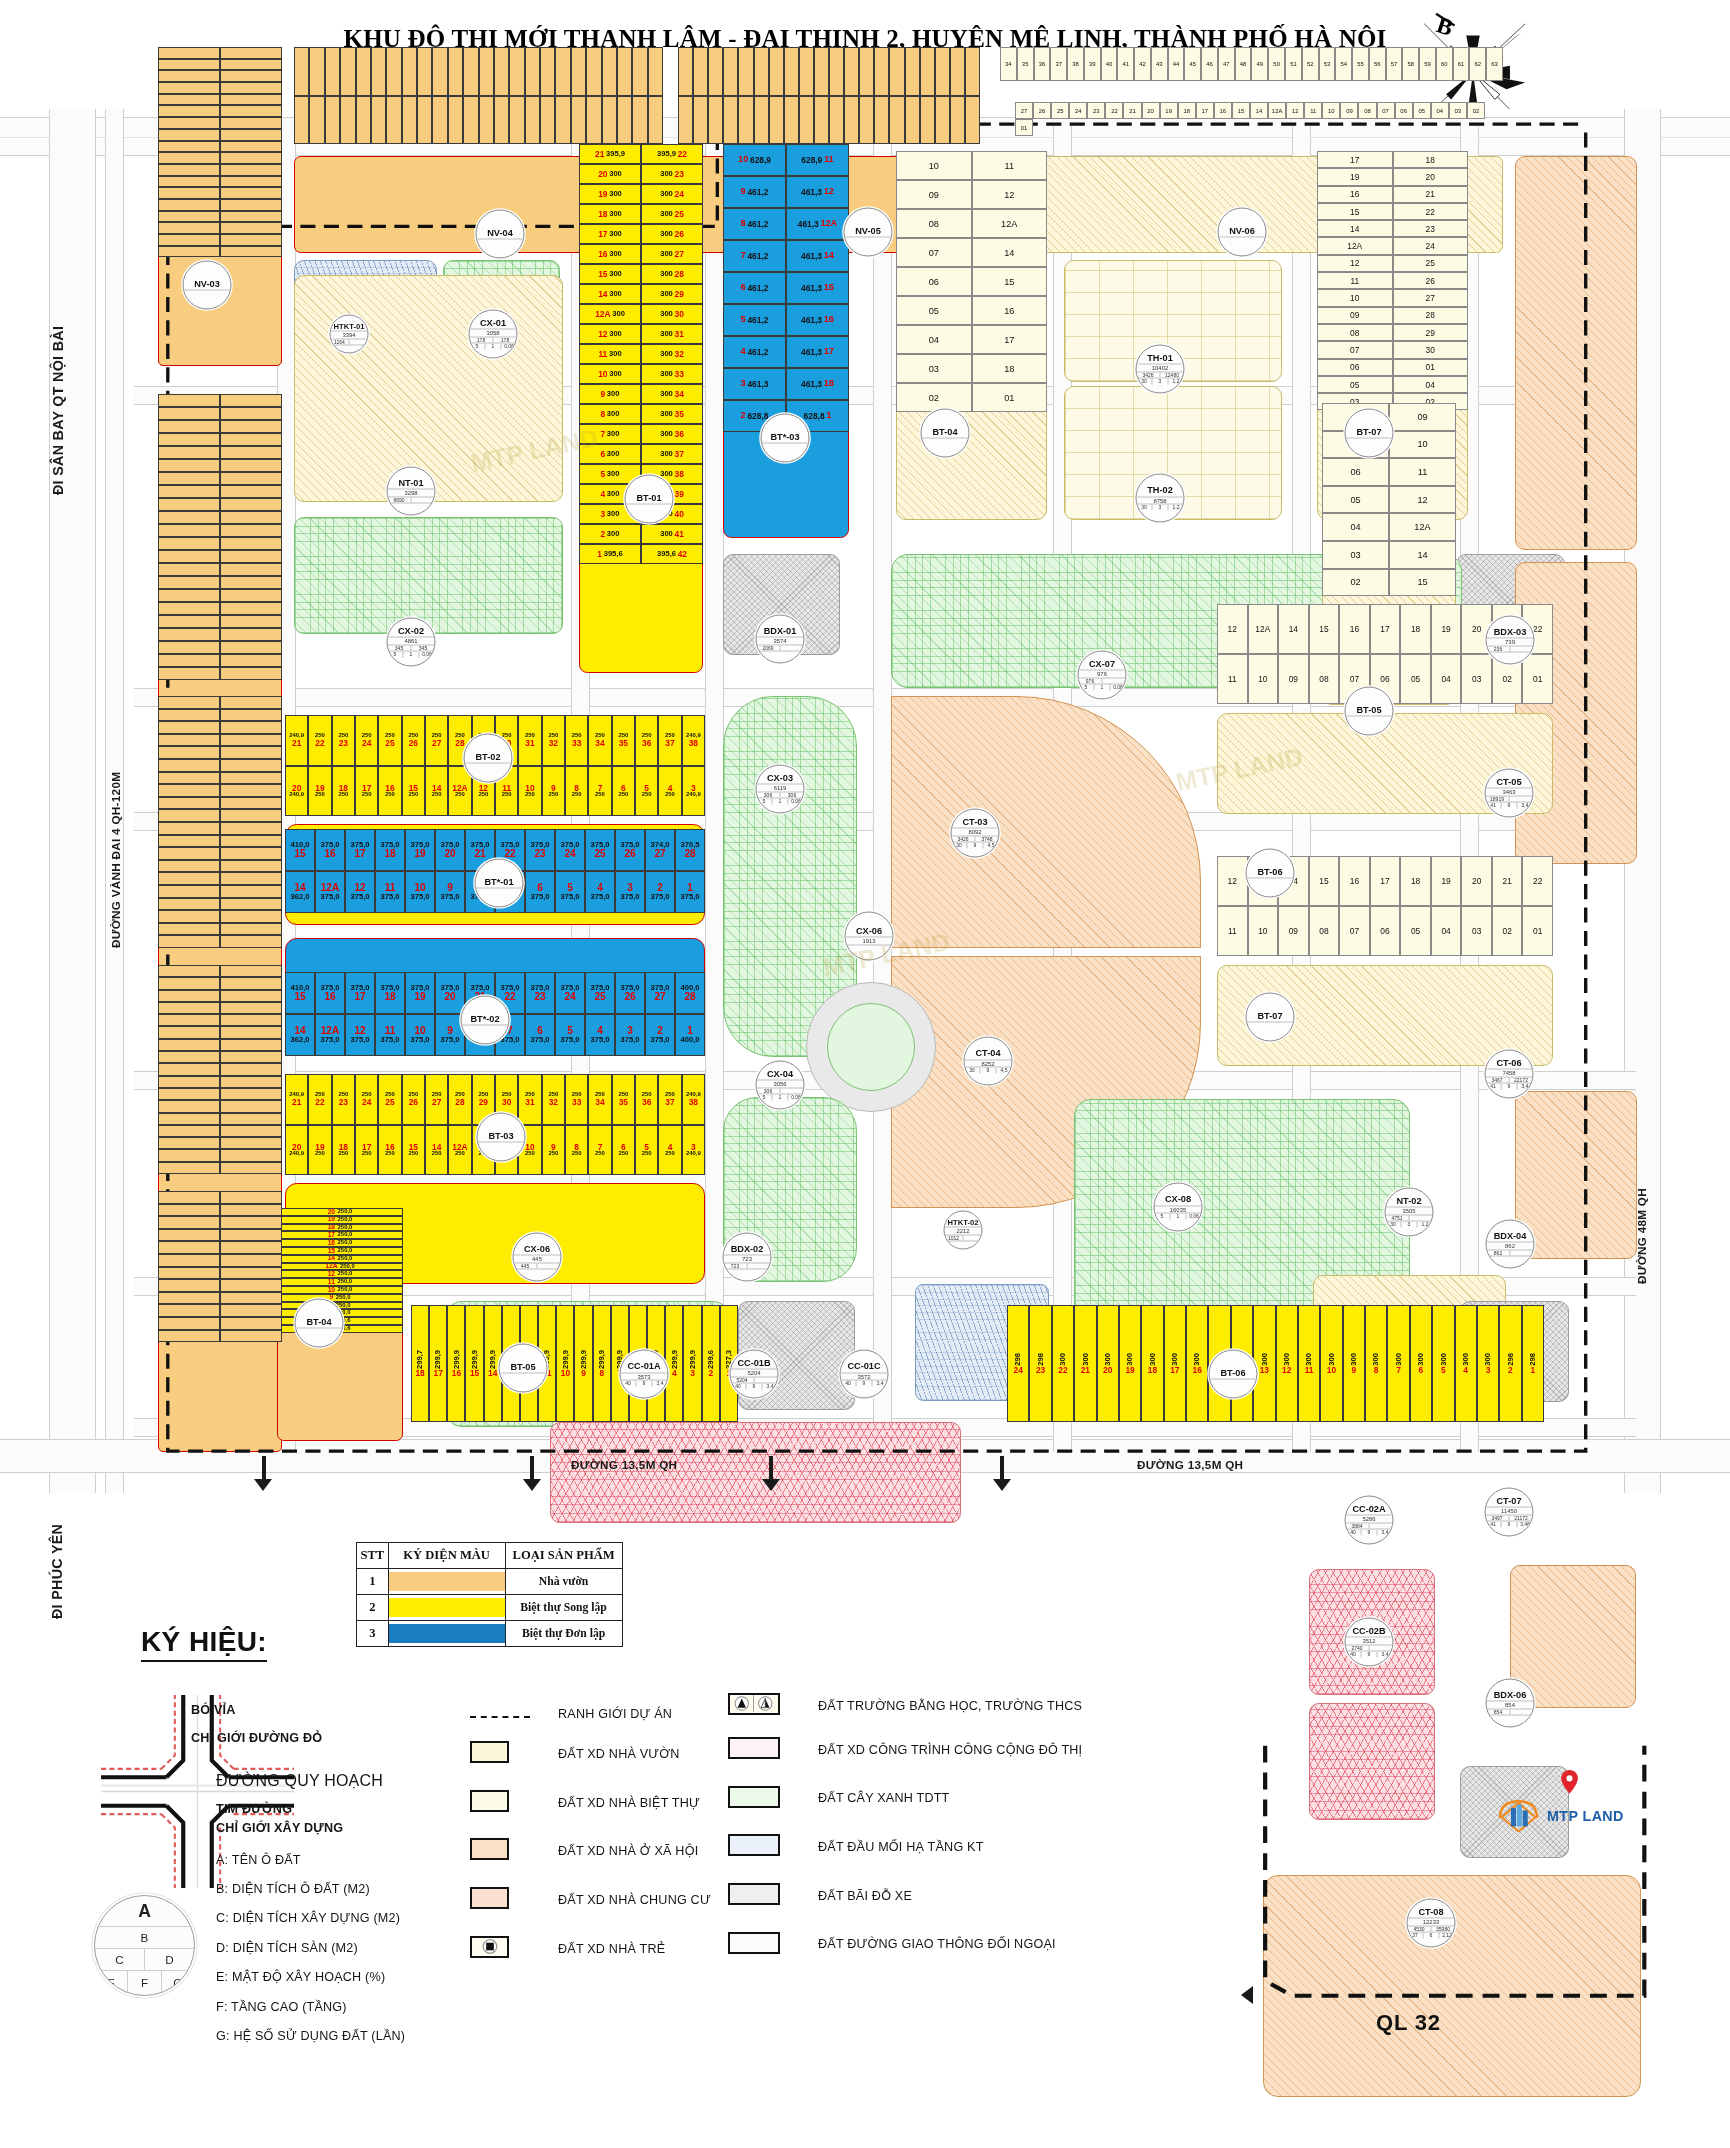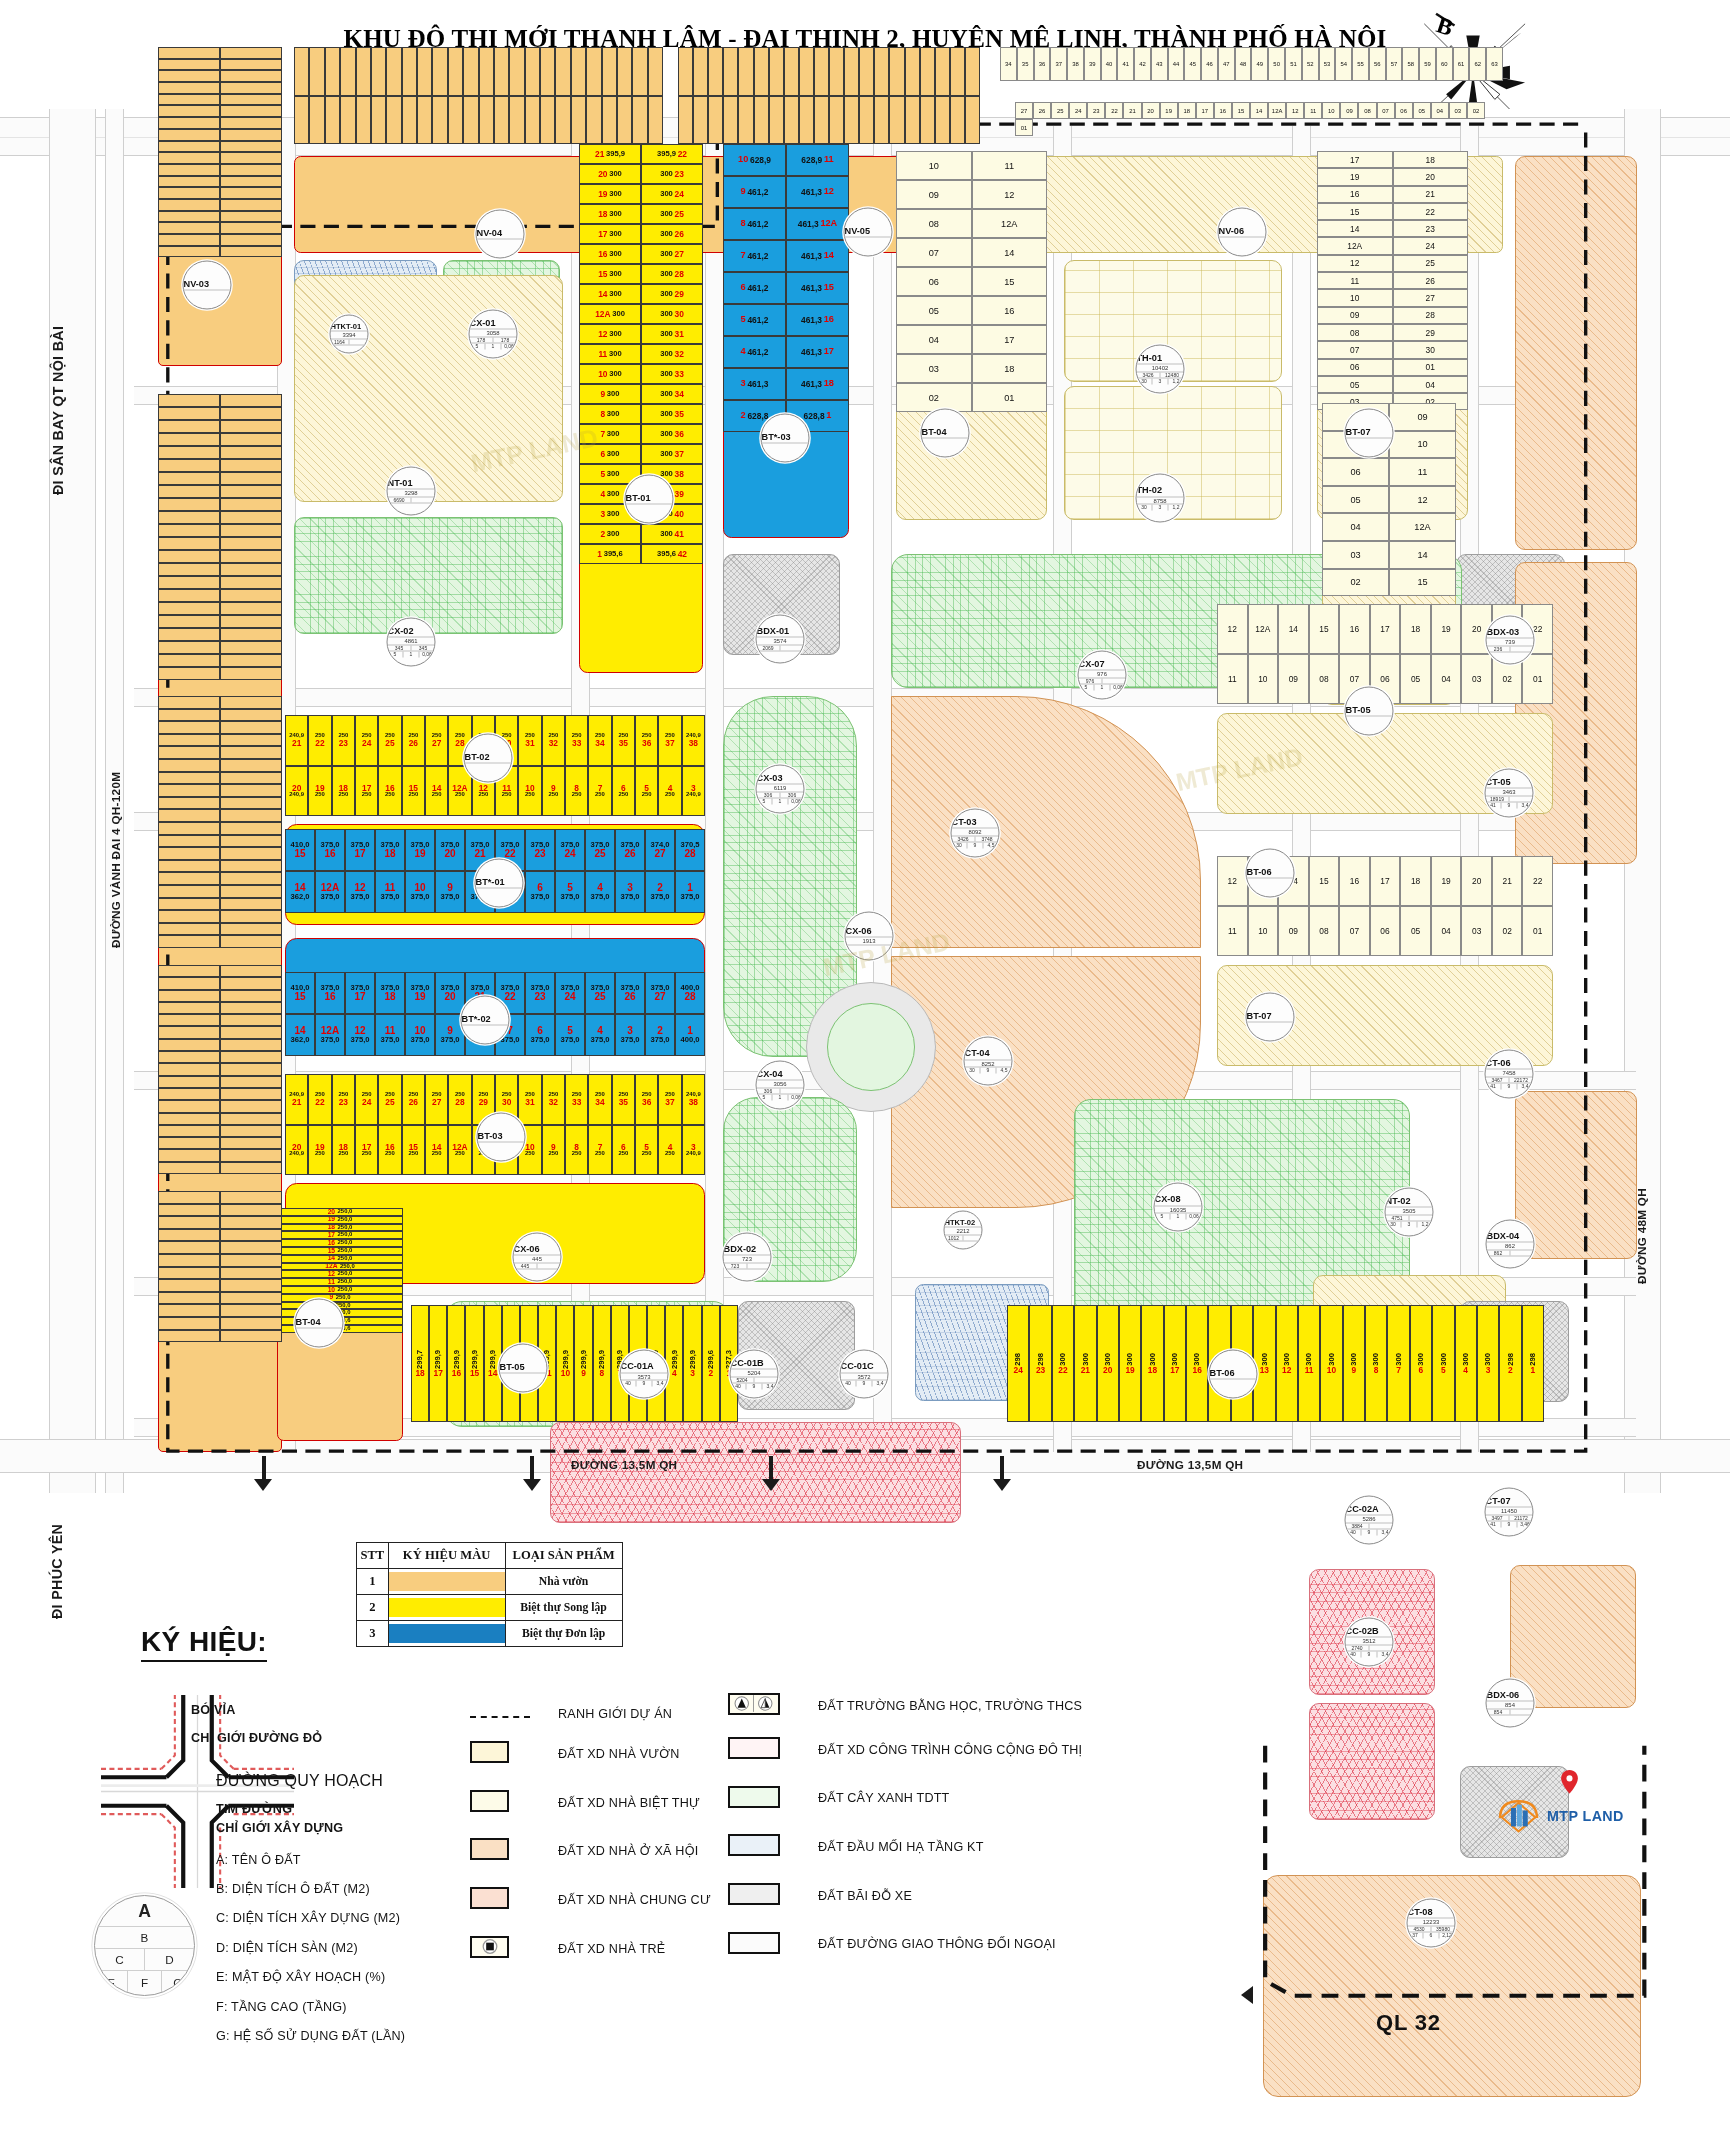--- a/index.html
+++ b/index.html
@@ -176,21 +176,21 @@
     background: #fdfdfd;
     border: 0.8px solid #8a8a8a;
     box-shadow: 0 0 0 1.3px #ffffff;
     display: flex; flex-direction: column;
     align-items: stretch; justify-content: center;
     transform: translate(-50%, -50%);
     overflow: hidden;
     z-index: 6;
   }
   .badge .b-a {
-    font-size: 9.2px; font-weight: bold; text-align: left;
+    font-size: 9.2px; font-weight: bold; text-align: center;
     line-height: 1.05; color: #111;
     border-bottom: 0.8px solid #bfbfbf;
     padding-bottom: 0.8px;
   }
   .badge .b-b {
     font-size: 5.9px; text-align: center; color: #333;
     border-bottom: 0.8px solid #bfbfbf; line-height: 1.1;
   }
   .badge .b-cd, .badge .b-efg {
     display: flex; font-size: 5px; color: #333; line-height: 1.1;
@@ -2349,21 +2349,21 @@
   </div>
   <svg style="position:absolute;left:1561px;top:1770px;width:17px;height:23.5px;" viewBox="0 0 20 28">
     <path d="M10 0 C4 0 0 4.5 0 10 C0 17 10 28 10 28 C10 28 20 17 20 10 C20 4.5 16 0 10 0 Z" fill="#e0262c"></path>
     <circle cx="10" cy="10" r="3.6" fill="#fff"></circle>
   </svg>
 
   <table class="prod-table">
     <thead>
       <tr>
         <th>STT</th>
-        <th>KÝ HIỆU MÀU</th>
+        <th>KÝ DIỆN MÀU</th>
         <th>LOẠI SẢN PHẨM</th>
       </tr>
     </thead>
     <tbody>
       <tr>
         <td class="nm">1</td>
         <td class="sw">
             <span class="sw-inner" style="background:#f8cd7f"></span>
           </td>
         <td class="lb">Nhà vườn</td>

